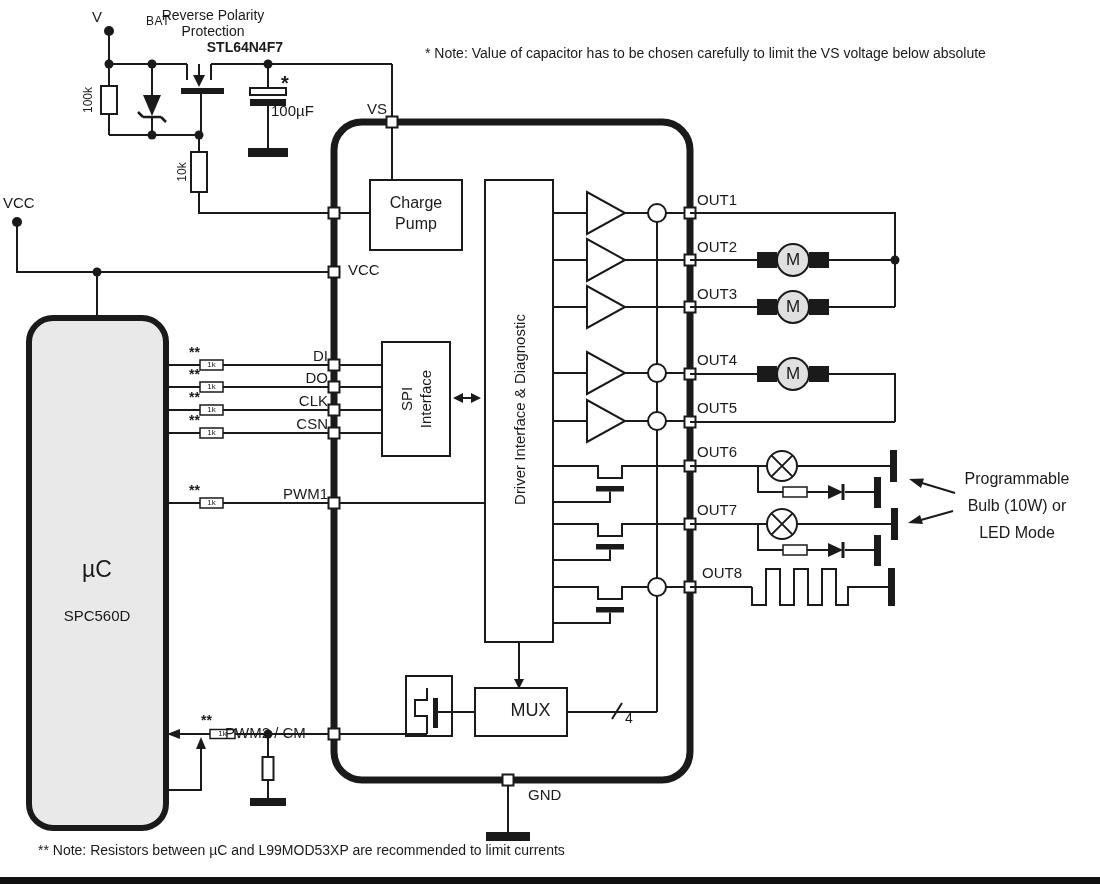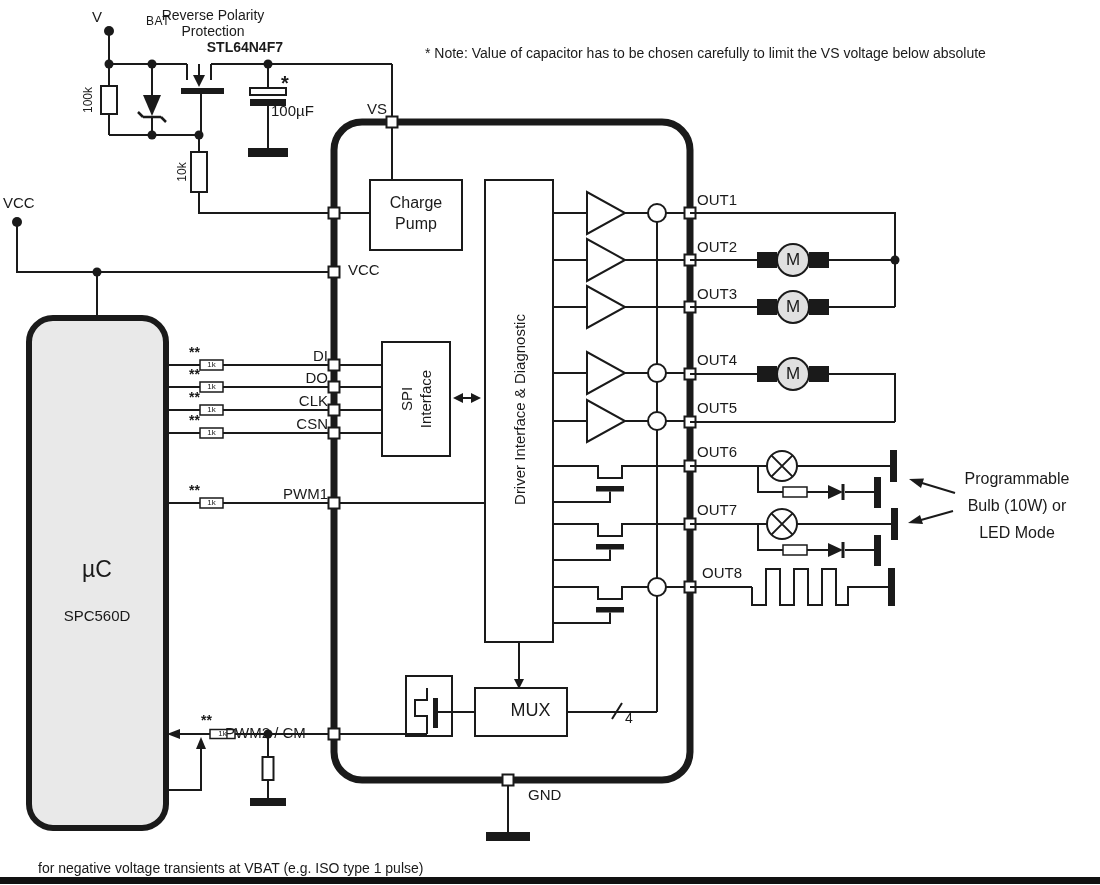--- a/index.html
+++ b/index.html
@@ -285,15 +285,15 @@
 
 <div class="lbl fs16 ctr" style="left:942px;top:465px;width:150px;line-height:27px;">
   <div>Programmable</div>
   <div>Bulb (10W) or</div>
   <div>LED Mode</div>
 </div>
 
 <div class="lbl fs23 ctr" style="left:57px;top:556px;width:80px;">µC</div>
 <div class="lbl fs15 ctr" style="left:57px;top:607px;width:80px;">SPC560D</div>
 
-<div class="lbl fs14" style="left:38px;top:860px;">for negative voltage transients at VBAT (e.g. ISO type 1 pulse)</div>
+<div class="lbl fs14" style="left:38px;top:842px;">** Note: Resistors between µC and L99MOD53XP are recommended to limit currents</div>
 
 </div>
 
 </body></html>

